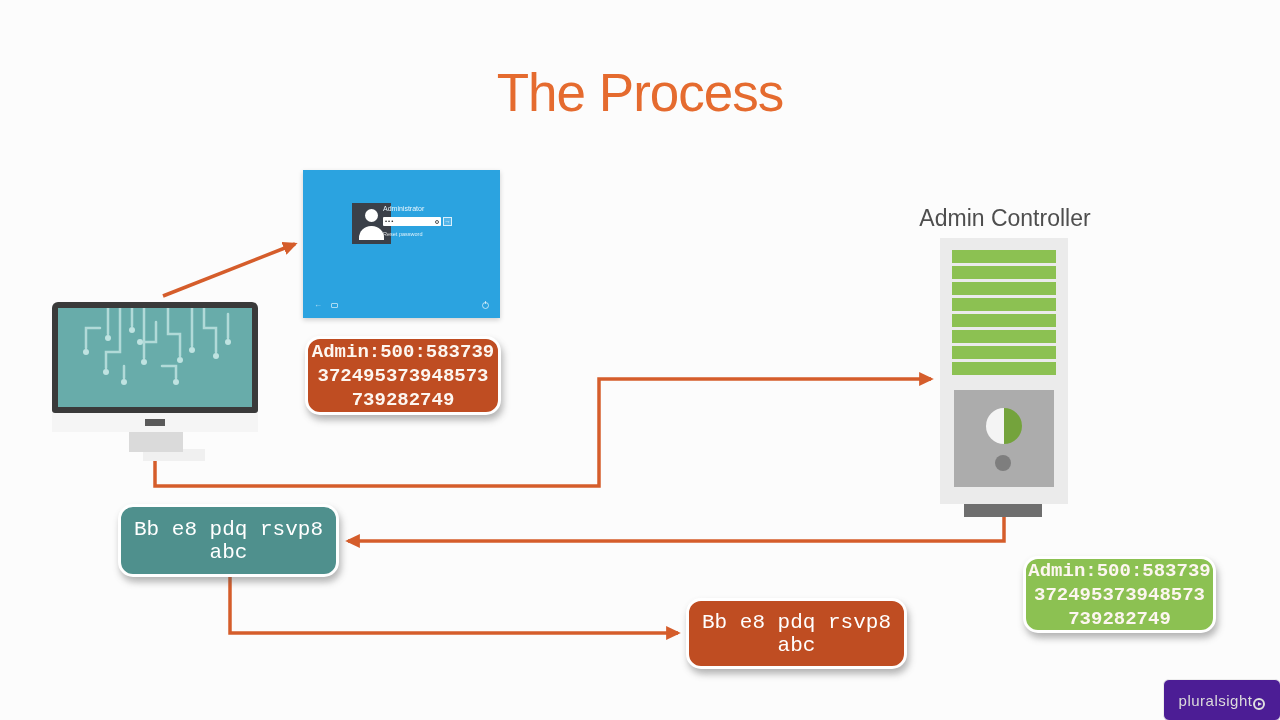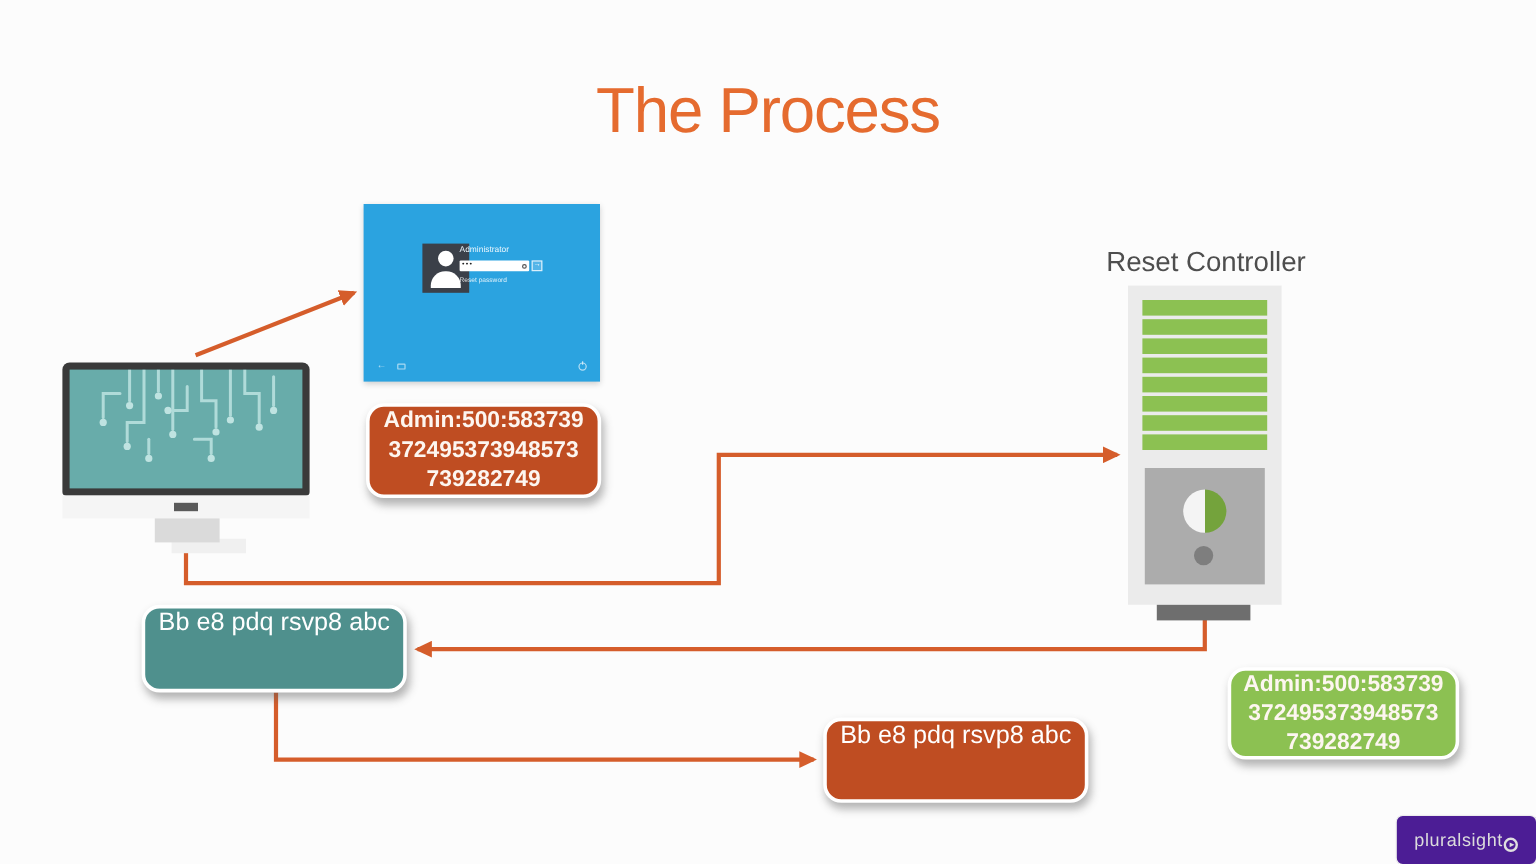--- a/index.html
+++ b/index.html
@@ -30,21 +30,21 @@
   .icon-back{font-size:8px;line-height:8px;color:rgba(255,255,255,.65);}
   .icon-ease{width:7px;height:5px;border:1px solid rgba(255,255,255,.6);border-radius:1px;box-sizing:border-box;}
   .icon-power{position:absolute;right:11px;bottom:9px;width:7px;height:7px;box-sizing:border-box;
               border:1px solid rgba(255,255,255,.65);border-radius:50%;}
   .icon-power::after{content:"";position:absolute;left:2px;top:-2px;width:1px;height:3px;
                      background:rgba(255,255,255,.65);}
 
   
   .databox{position:absolute;box-sizing:border-box;border:3px solid #fff;border-radius:15px;
            box-shadow:2px 5px 7px rgba(90,90,90,.45);color:#fff;
-           display:flex;flex-direction:column;align-items:center;justify-content:space-between;}
+           display:flex;flex-direction:column;align-items:center;justify-content:center;font-family:Liberation Mono, monospace;}
   .hash-orange{left:305px;top:336px;width:196px;height:79px;background:#BF4D22;}
   .hash-green{left:1023px;top:556px;width:193px;height:77px;background:#8CC152;}
   .hash-line{font-size:19px;line-height:24px;font-weight:700;color:#FDF6F0;text-align:center;}
   .token-teal{left:118px;top:504px;width:221px;height:73px;background:#4F908D;}
   .token-orange{left:686px;top:598px;width:221px;height:71px;background:#BF4D22;}
   .token-text{font-size:21px;color:#ffffff;text-align:center;}
 
   
   .monitor-frame{position:absolute;left:52px;top:302px;width:206px;height:111px;background:#3A3A3A;
                  border-radius:6px 6px 3px 3px;}
@@ -155,21 +155,21 @@
           <circle cx="66" cy="74" r="3" fill="#C9E9E7" stroke="none"></circle>
       </svg>
     </div>
   </div>
   <div class="monitor-bezel">
     <div class="monitor-logo"></div>
   </div>
   <div class="monitor-shadow"></div>
   <div class="monitor-stand"></div>
 
-  <div class="dc-label">Reset Controller</div>
+  <div class="dc-label">Admin Controller</div>
   <div class="server-body">
     <div class="server-bars">
       <div class="server-bar"></div>
       <div class="server-bar"></div>
       <div class="server-bar"></div>
       <div class="server-bar"></div>
       <div class="server-bar"></div>
       <div class="server-bar"></div>
       <div class="server-bar"></div>
       <div class="server-bar"></div>

